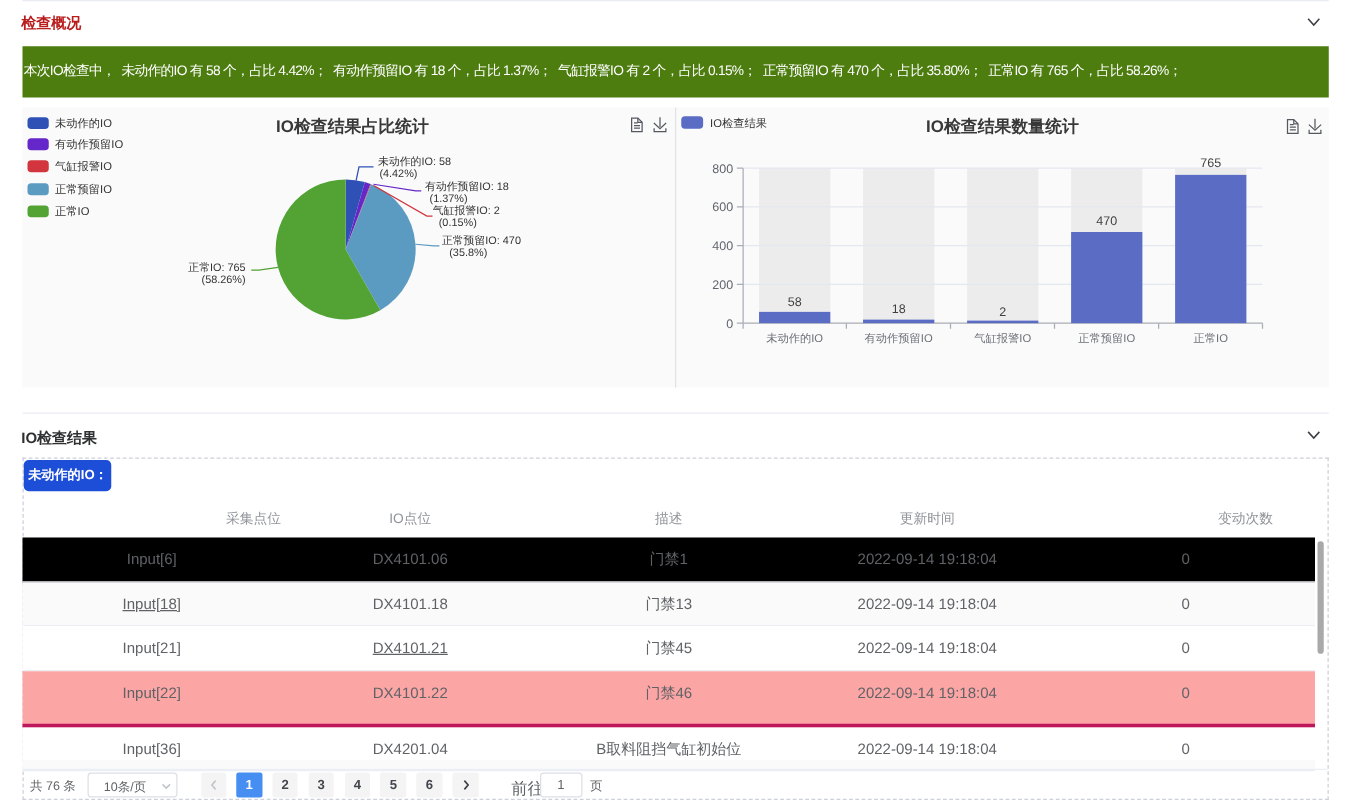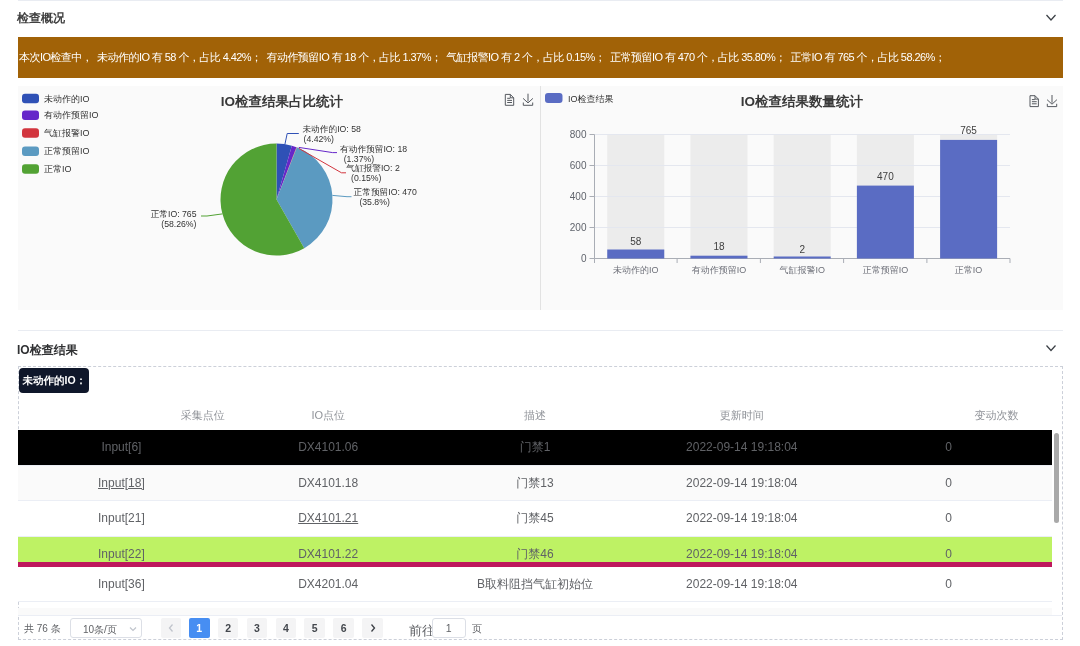--- a/index.html
+++ b/index.html
@@ -5,26 +5,26 @@
   * { margin:0; padding:0; box-sizing:border-box; }
   html,body { width:1080px; height:646px; background:#fff; overflow:hidden;
     font-family:"Liberation Sans", sans-serif; }
   .abs { position:absolute; }
   body { position:relative; }
 </style>
 </head>
 <body>
 
 <div class="abs" style="left:18px;top:0;width:1044.6px;height:1px;background:#e9ecf2;"></div>
-<div class="abs" style="left:17px;top:10px;font-size:12px;font-weight:bold;color:#404040;">检查概况</div>
+<div class="abs" style="left:17px;top:10px;font-size:12px;font-weight:bold;color:#b91c1c;">检查概况</div>
 <svg class="abs" style="left:1044px;top:13px;" width="14" height="10" viewBox="0 0 14 10">
   <polyline points="2.5,2 7,7 11.5,2" fill="none" stroke="#3c4046" stroke-width="1.25"></polyline>
 </svg>
 
-<div class="abs" style="left:18px;top:37px;width:1044.6px;height:41px;background:#a16207;color:#fff;font-size:11px;letter-spacing:-0.56px;line-height:41px;white-space:nowrap;padding-left:1px;">本次IO检查中，&nbsp; 未动作的IO 有 58 个，占比 4.42%；&nbsp; 有动作预留IO 有 18 个，占比 1.37%；&nbsp; 气缸报警IO 有 2 个，占比 0.15%；&nbsp; 正常预留IO 有 470 个，占比 35.80%；&nbsp; 正常IO 有 765 个，占比 58.26%；</div>
+<div class="abs" style="left:18px;top:37px;width:1044.6px;height:41px;background:#4d7c0f;color:#fff;font-size:11px;letter-spacing:-0.56px;line-height:41px;white-space:nowrap;padding-left:1px;">本次IO检查中，&nbsp; 未动作的IO 有 58 个，占比 4.42%；&nbsp; 有动作预留IO 有 18 个，占比 1.37%；&nbsp; 气缸报警IO 有 2 个，占比 0.15%；&nbsp; 正常预留IO 有 470 个，占比 35.80%；&nbsp; 正常IO 有 765 个，占比 58.26%；</div>
 
 <div class="abs" style="left:18px;top:86px;width:1044.6px;height:224px;background:#fafafa;"></div>
 <div class="abs" style="left:540px;top:86px;width:1px;height:224px;background:#e2e2e2;"></div>
 
 <svg class="abs" style="left:18px;top:86px;" width="522" height="224" viewBox="0 0 522 224">
 
   <g>
     <rect x="4" y="7.7" width="17" height="9.5" rx="3" fill="#2f51b6"></rect>
     <rect x="4" y="24.6" width="17" height="9.5" rx="3" fill="#6527c9"></rect>
     <rect x="4" y="42.2" width="17" height="9.5" rx="3" fill="#d2353e"></rect>
@@ -165,21 +165,21 @@
 </svg>
 
 <div class="abs" style="left:18px;top:330px;width:1044.6px;height:1px;background:#e9ecf2;"></div>
 <div class="abs" style="left:17px;top:342px;font-size:12px;font-weight:bold;color:#303133;">IO检查结果</div>
 <svg class="abs" style="left:1044px;top:344px;" width="14" height="10" viewBox="0 0 14 10">
   <polyline points="2.5,1.5 7,6.5 11.5,1.5" fill="none" stroke="#3c4046" stroke-width="1.25"></polyline>
 </svg>
 
 <div class="abs" style="left:18px;top:366px;width:1044.6px;height:274px;border:1px dashed #ccd0d9;"></div>
 
-<div class="abs" style="left:19.4px;top:368.3px;width:70px;height:24.5px;background:#0f172a;border-radius:4px;color:#fff;font-size:10.5px;font-weight:bold;line-height:24.5px;text-align:center;">未动作的IO：</div>
+<div class="abs" style="left:19.4px;top:368.3px;width:70px;height:24.5px;background:#1d4ed8;border-radius:4px;color:#fff;font-size:10.5px;font-weight:bold;line-height:24.5px;text-align:center;">未动作的IO：</div>
 
 <div class="abs" style="left:18px;top:400px;width:1034px;height:30px;color:#909399;font-size:11px;">
   <div class="abs" style="left:0;width:206.8px;text-align:right;line-height:30px;">采集点位</div>
   <div class="abs" style="left:206.8px;width:206.8px;text-align:center;line-height:30px;">IO点位</div>
   <div class="abs" style="left:413.6px;width:206.8px;text-align:center;line-height:30px;">描述</div>
   <div class="abs" style="left:620.4px;width:206.8px;text-align:center;line-height:30px;">更新时间</div>
   <div class="abs" style="left:875px;width:206.8px;text-align:center;line-height:30px;">变动次数</div>
 </div>
 <div class="abs" style="left:18px;top:429.5px;width:1034px;height:1px;background:#ebeef5;"></div>
 
@@ -198,21 +198,21 @@
     <div class="abs" style="left:620.4000000000001px;width:206.8px;text-align:center;line-height:35px;">2022-09-14 19:18:04</div>
     <div class="abs" style="left:827.2px;width:206.8px;text-align:center;line-height:35px;">0</div>
   </div>
   <div style="position:relative;height:35.5px;background:#ffffff;border-bottom:1px solid #ebeef5;">
     <div class="abs" style="left:0.0px;width:206.8px;text-align:center;line-height:35px;">Input[21]</div>
     <div class="abs" style="left:206.8px;width:206.8px;text-align:center;line-height:35px;text-decoration:underline;">DX4101.21</div>
     <div class="abs" style="left:413.6px;width:206.8px;text-align:center;line-height:35px;">门禁45</div>
     <div class="abs" style="left:620.4000000000001px;width:206.8px;text-align:center;line-height:35px;">2022-09-14 19:18:04</div>
     <div class="abs" style="left:827.2px;width:206.8px;text-align:center;line-height:35px;">0</div>
   </div>
-  <div style="position:relative;height:30px;background:#bef264;border-bottom:5px solid #be185d;">
+  <div style="position:relative;height:45px;background:#fca5a5;border-bottom:3px solid #be185d;">
     <div class="abs" style="left:0.0px;width:206.8px;text-align:center;line-height:35px;">Input[22]</div>
     <div class="abs" style="left:206.8px;width:206.8px;text-align:center;line-height:35px;">DX4101.22</div>
     <div class="abs" style="left:413.6px;width:206.8px;text-align:center;line-height:35px;">门禁46</div>
     <div class="abs" style="left:620.4000000000001px;width:206.8px;text-align:center;line-height:35px;">2022-09-14 19:18:04</div>
     <div class="abs" style="left:827.2px;width:206.8px;text-align:center;line-height:35px;">0</div>
   </div>
   <div style="position:relative;height:35.5px;background:#ffffff;border-bottom:1px solid #ebeef5;">
     <div class="abs" style="left:0.0px;width:206.8px;text-align:center;line-height:35px;">Input[36]</div>
     <div class="abs" style="left:206.8px;width:206.8px;text-align:center;line-height:35px;">DX4201.04</div>
     <div class="abs" style="left:413.6px;width:206.8px;text-align:center;line-height:35px;">B取料阻挡气缸初始位</div>

